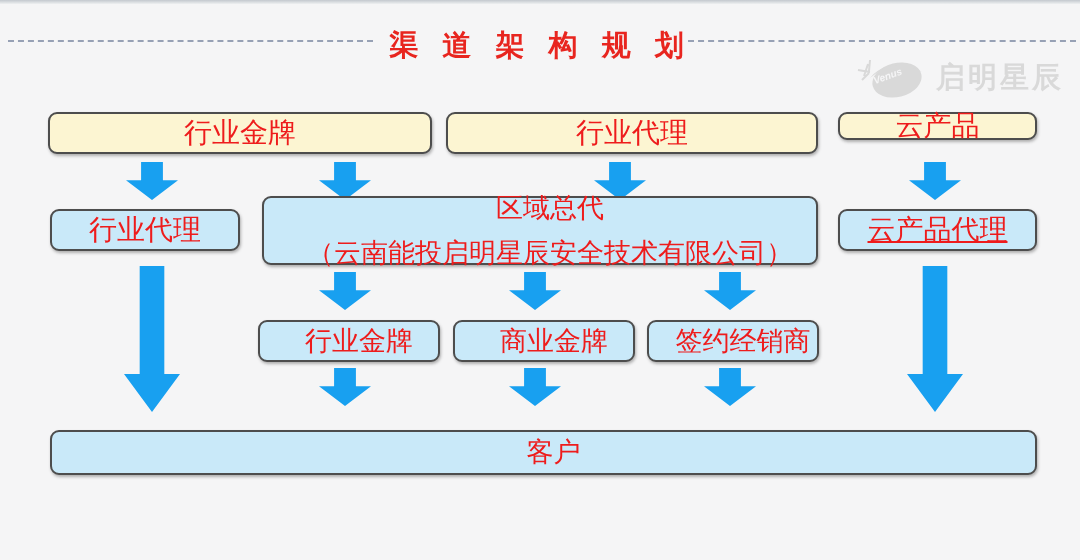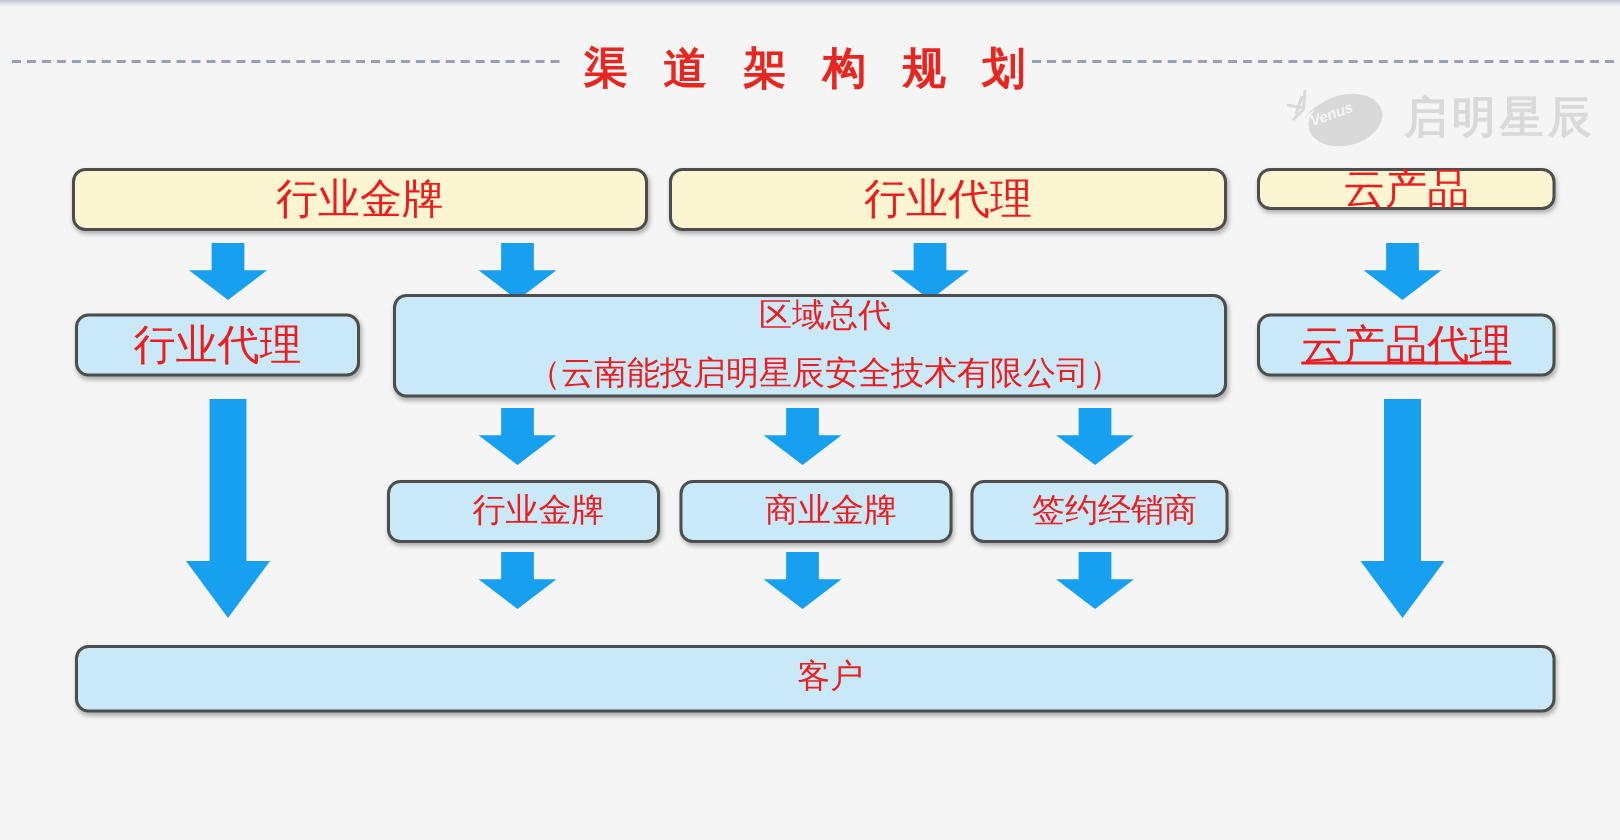--- a/index.html
+++ b/index.html
@@ -38,21 +38,21 @@
     position:absolute;box-sizing:border-box;
     border:2px solid var(--box-border);border-radius:9px;
     display:flex;flex-direction:column;align-items:center;justify-content:center;
     color:var(--text-red);
     font-family:"DejaVu Serif","Liberation Serif",serif;
     box-shadow:1px 2px 3px rgba(90,90,90,.45);
     text-align:center;line-height:1.2;
   }
   .yellow{background:var(--box-yellow);}
   .blue{background:var(--box-blue);}
-  .fs28{font-size:28px;} .fs27{font-size:22px;padding-left:20px;}
+  .fs28{font-size:28px;} .fs27{font-size:27px;padding-left:20px;}
   .arrow-sm{
     position:absolute;width:52px;height:38px;background:var(--arrow-blue);
     clip-path:polygon(29% 0,71% 0,71% 48%,100% 48%,50% 100%,0 48%,29% 48%);
   }
   .arrow-lg{
     position:absolute;width:56px;height:146px;background:var(--arrow-blue);
     clip-path:polygon(28% 0,72% 0,72% 74%,100% 74%,50% 100%,0 74%,28% 74%);
   }
   .big-box-sub{margin-top:13px;}
 </style>

